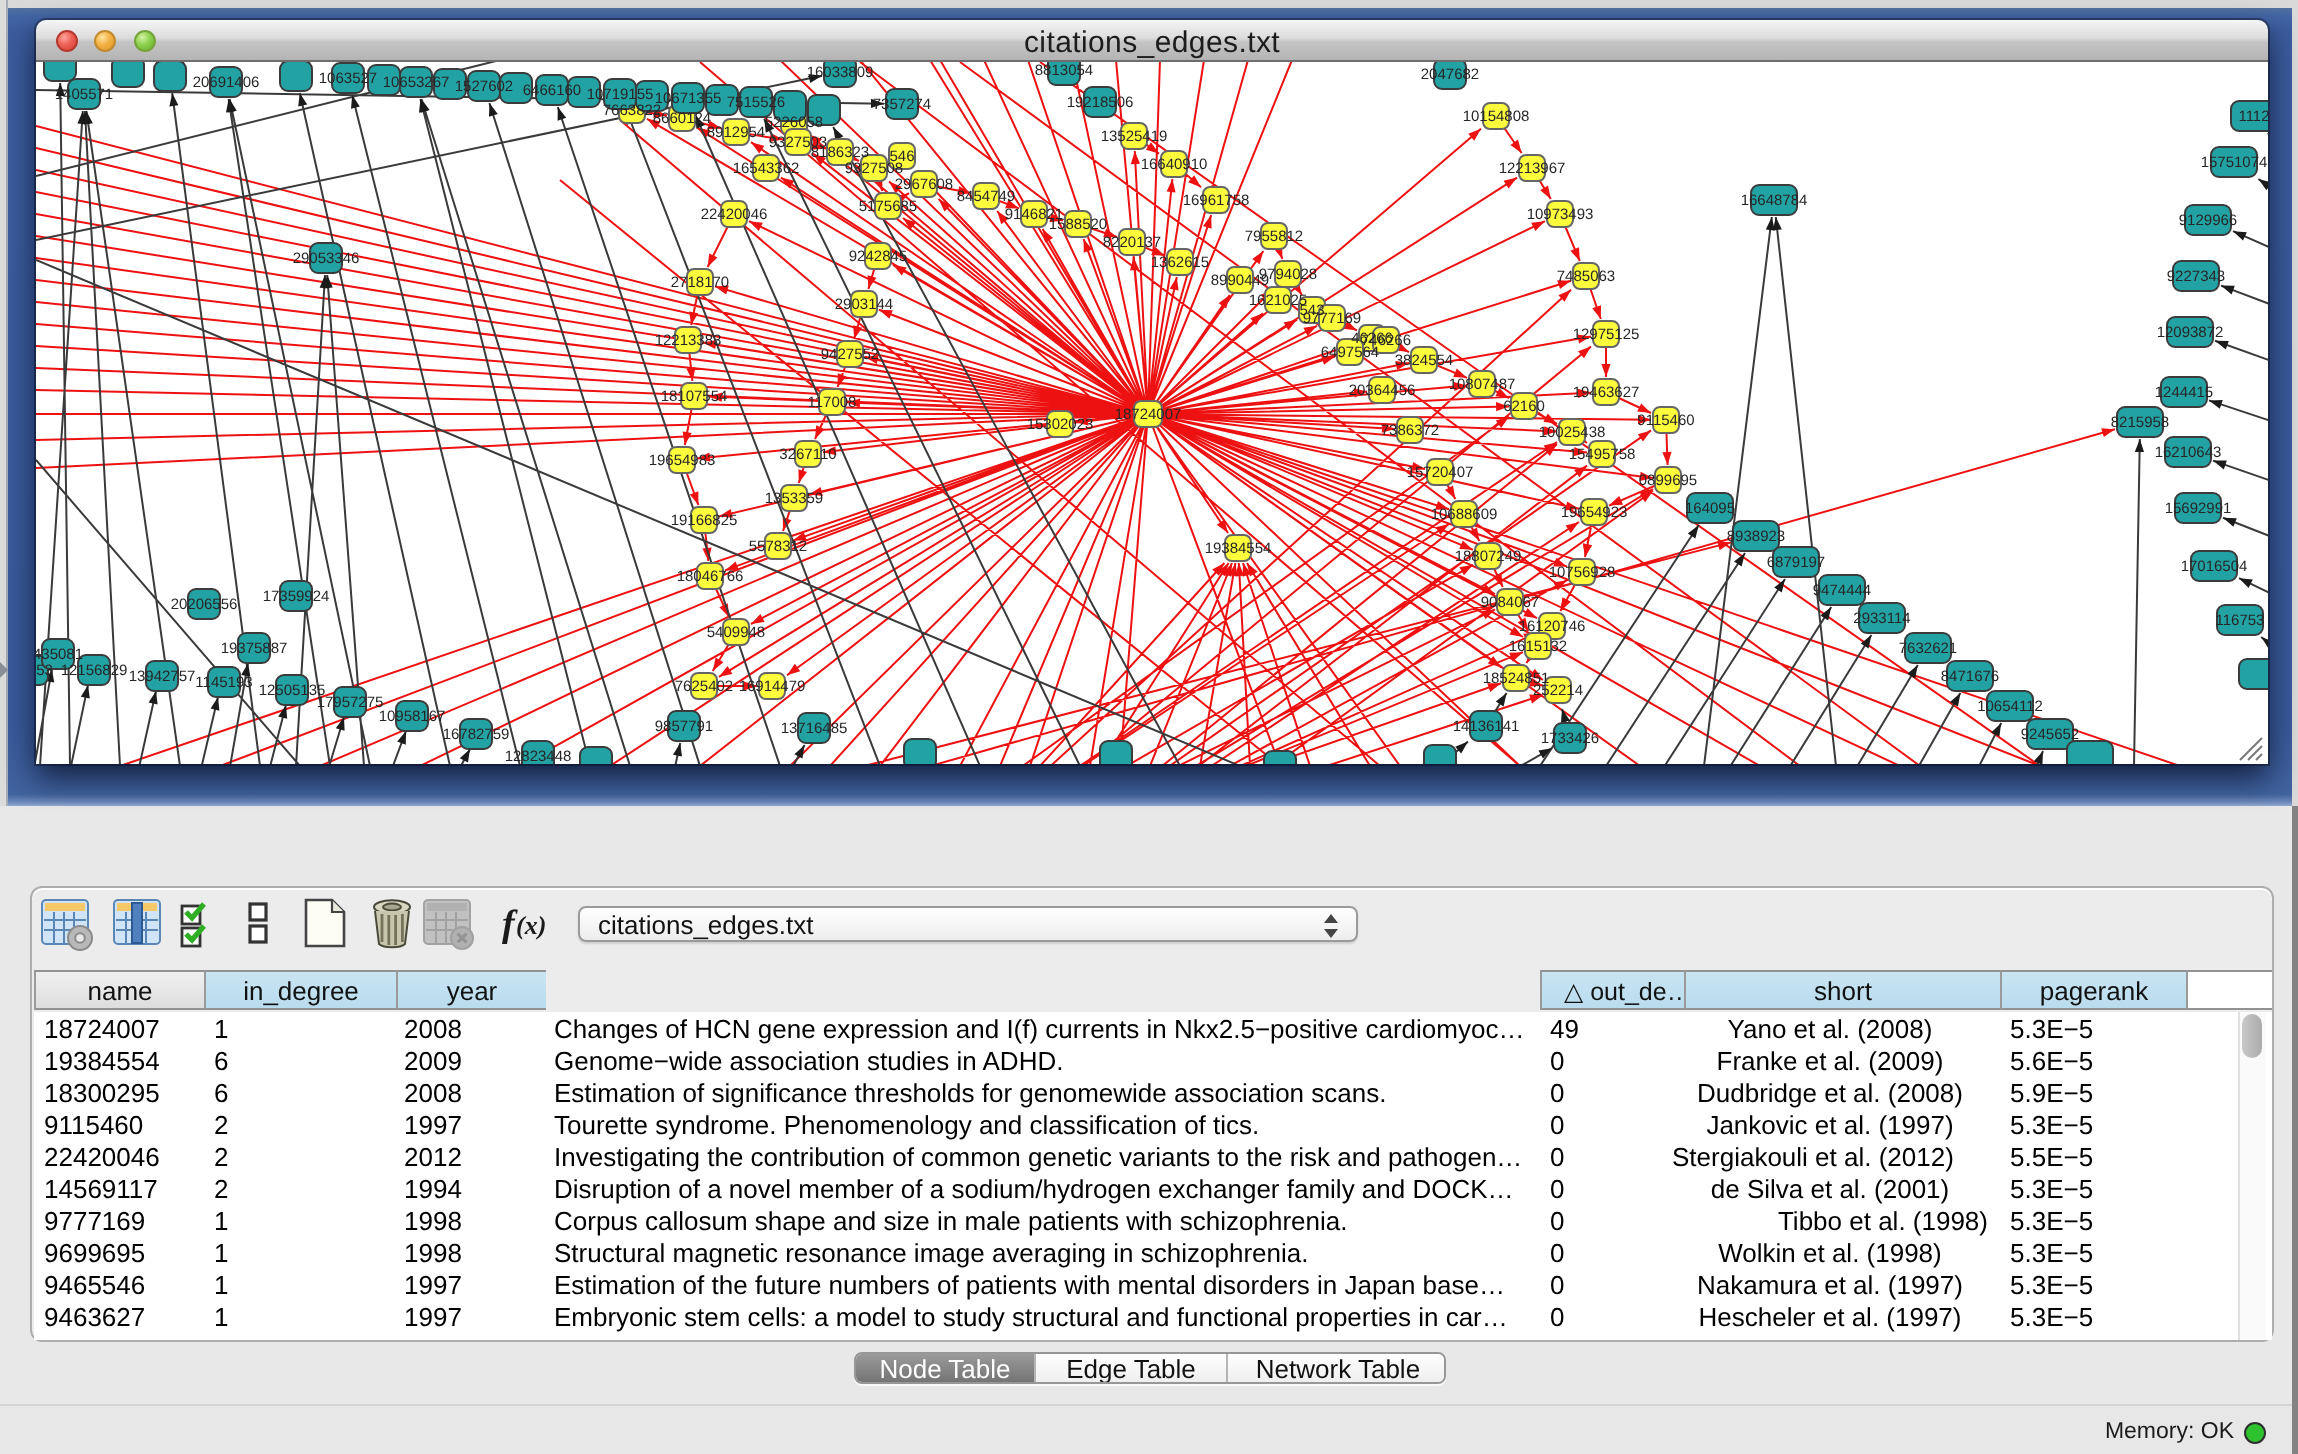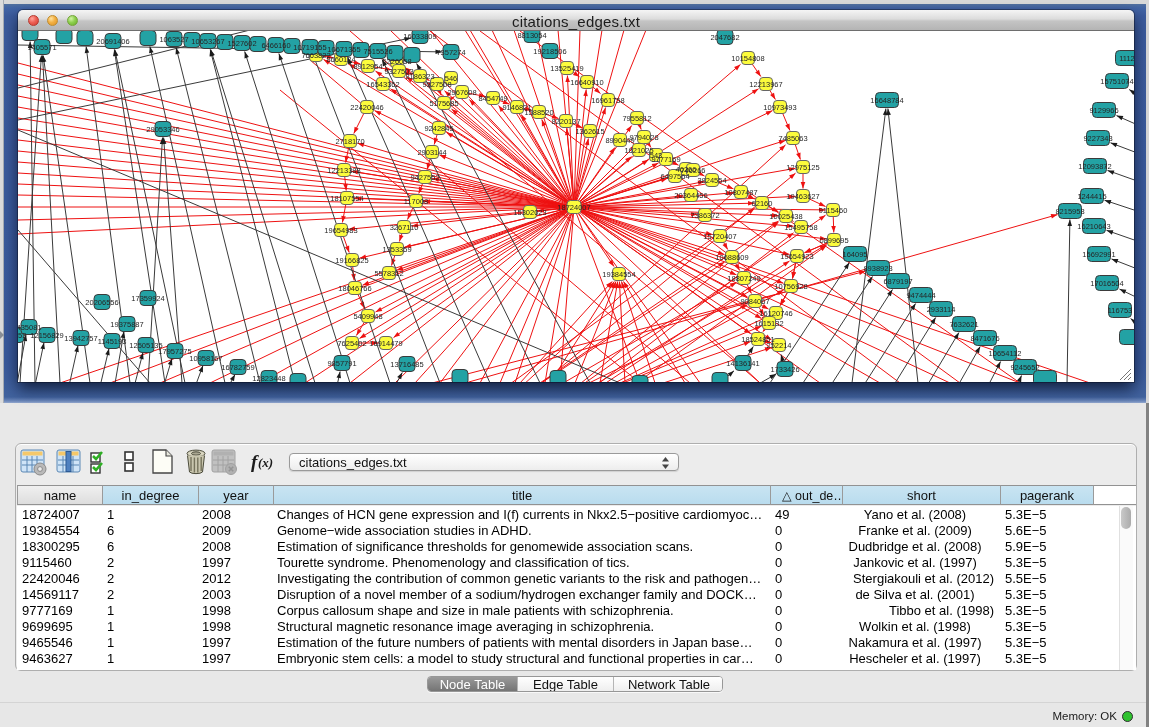--- a/index.html
+++ b/index.html
@@ -637,21 +637,20 @@
   <div class="abs" id="combo">citations_edges.txt
     <svg style="position:absolute;right:8px;top:3px" width="9" height="12" viewBox="0 0 9 12">
       <path d="M4.5 0 L8 4.5 H1 Z" fill="#444"></path>
         <path d="M4.5 12 L8 7.5 H1 Z" fill="#444"></path>
     </svg>
   </div>
 
   <div class="abs hd hdg" style="left:17px;width:85px">name</div>
   <div class="abs hd" style="left:102px;width:96px">in_degree</div>
   <div class="abs hd" style="left:198px;width:75px">year</div>
-  <div class="abs hd" style="left:273px;width:497px">title</div>
   <div class="abs hd" style="left:770px;width:72px;text-align:right;padding-left:11px;font-size:12.5px">△ out_de…</div>
   <div class="abs hd" style="left:842px;width:158px">short</div>
   <div class="abs hd" style="left:1000px;width:94px;border-right:1px solid #9a9a9a">pagerank</div>
   <div class="abs" style="left:1094px;top:485px;width:42px;height:20px;background:#fff;border-top:1px solid #929292;border-bottom:1px solid #929292"></div>
 
   <div class="abs" style="left:17px;top:506px;width:1119px;height:164px;background:#fff"></div>
   <div class="row" style="top:507px">
       <span style="left:22px">18724007</span>
       <span style="left:107px">1</span>
       <span style="left:202px">2008</span>
@@ -686,27 +685,27 @@
       <span style="left:775px">0</span>
       <span style="left:836px;width:158px;text-align:center">Jankovic et al. (1997)</span>
       <span style="left:1005px">5.3E−5</span>
     </div>
     <div class="row" style="top:571px">
       <span style="left:22px">22420046</span>
       <span style="left:107px">2</span>
       <span style="left:202px">2012</span>
       <span style="left:277px">Investigating the contribution of common genetic variants to the risk and pathogen…</span>
       <span style="left:775px">0</span>
-      <span style="left:836px;width:158px;text-align:right">Stergiakouli et al. (2012)</span>
+      <span style="left:836px;width:158px;text-align:left">Stergiakouli et al. (2012)</span>
       <span style="left:1005px">5.5E−5</span>
     </div>
     <div class="row" style="top:587px">
       <span style="left:22px">14569117</span>
       <span style="left:107px">2</span>
-      <span style="left:202px">2003</span>
+      <span style="left:202px">1994</span>
       <span style="left:277px">Disruption of a novel member of a sodium/hydrogen exchanger family and DOCK…</span>
       <span style="left:775px">0</span>
       <span style="left:836px;width:158px;text-align:center">de Silva et al. (2001)</span>
       <span style="left:1005px">5.3E−5</span>
     </div>
     <div class="row" style="top:603px">
       <span style="left:22px">9777169</span>
       <span style="left:107px">1</span>
       <span style="left:202px">1998</span>
       <span style="left:277px">Corpus callosum shape and size in male patients with schizophrenia.</span>

